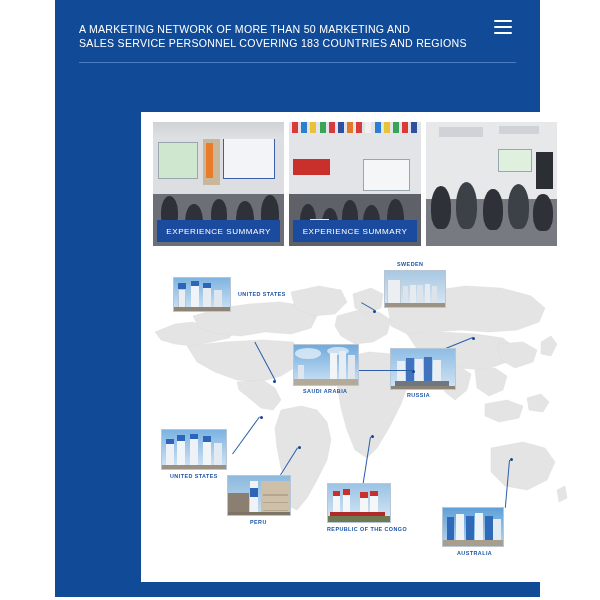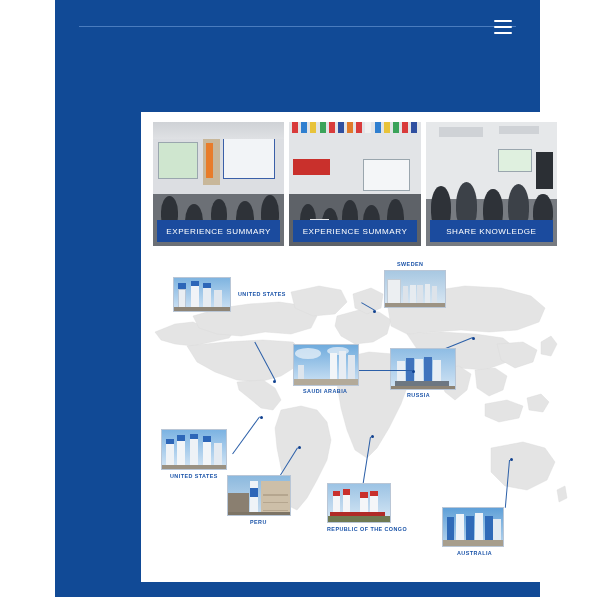--- a/index.html
+++ b/index.html
@@ -155,20 +155,22 @@
   .head{position:absolute;border-radius:50% 50% 40% 40%;background:#2e3238;}
   .flagstrip{position:absolute;left:0;right:0;top:0;height:26%;}
   .flagstrip i{position:absolute;top:0;width:6px;height:11px;display:block;}
 </style>
 </head>
 <body>
 
 <div class="page-panel">
 
   <div class="header">
+    <div class="subtitle">A MARKETING NETWORK OF MORE THAN 50 MARKETING AND
+SALES SERVICE PERSONNEL COVERING 183 COUNTRIES AND REGIONS</div>
     <div class="header-rule"></div>
   </div>
 
   <div class="menu-button">
     <span></span>
     <span></span>
     <span></span>
   </div>
 
   <div class="content-card">
@@ -232,21 +234,20 @@
           <div class="screen" style="left:55%;top:22%;width:26%;height:18%;background:#dff0df;"></div>
           <div style="position:absolute;left:84%;top:24%;width:13%;height:30%;background:#2b2f34;"></div>
           <div style="position:absolute;left:10%;top:4%;width:34%;height:8%;background:#cfd2d6;"></div>
           <div style="position:absolute;left:56%;top:3%;width:30%;height:7%;background:#cfd2d6;"></div>
           <div class="head" style="left:4%;top:52%;width:15%;height:34%;"></div>
           <div class="head" style="left:23%;top:48%;width:16%;height:38%;background:#3c4148;"></div>
           <div class="head" style="left:44%;top:54%;width:15%;height:33%;"></div>
           <div class="head" style="left:63%;top:50%;width:16%;height:36%;background:#3c4148;"></div>
           <div class="head" style="left:82%;top:58%;width:15%;height:30%;"></div>
         </div>
-        <div class="photo-caption">SHARE KNOWLEDGE</div>
       </div>
 
     </div>
 
     <div class="map-area">
 
       <svg class="world-map" viewBox="0 0 428 322">
         <g fill="#e4e4e4" stroke="#dadada" stroke-width="0.4">
 
           <path d="M14,74 L34,66 L52,64 L66,70 L74,64 L88,62 L96,70 L88,80 L70,84 L52,88 L34,86 L20,82 Z"></path>

